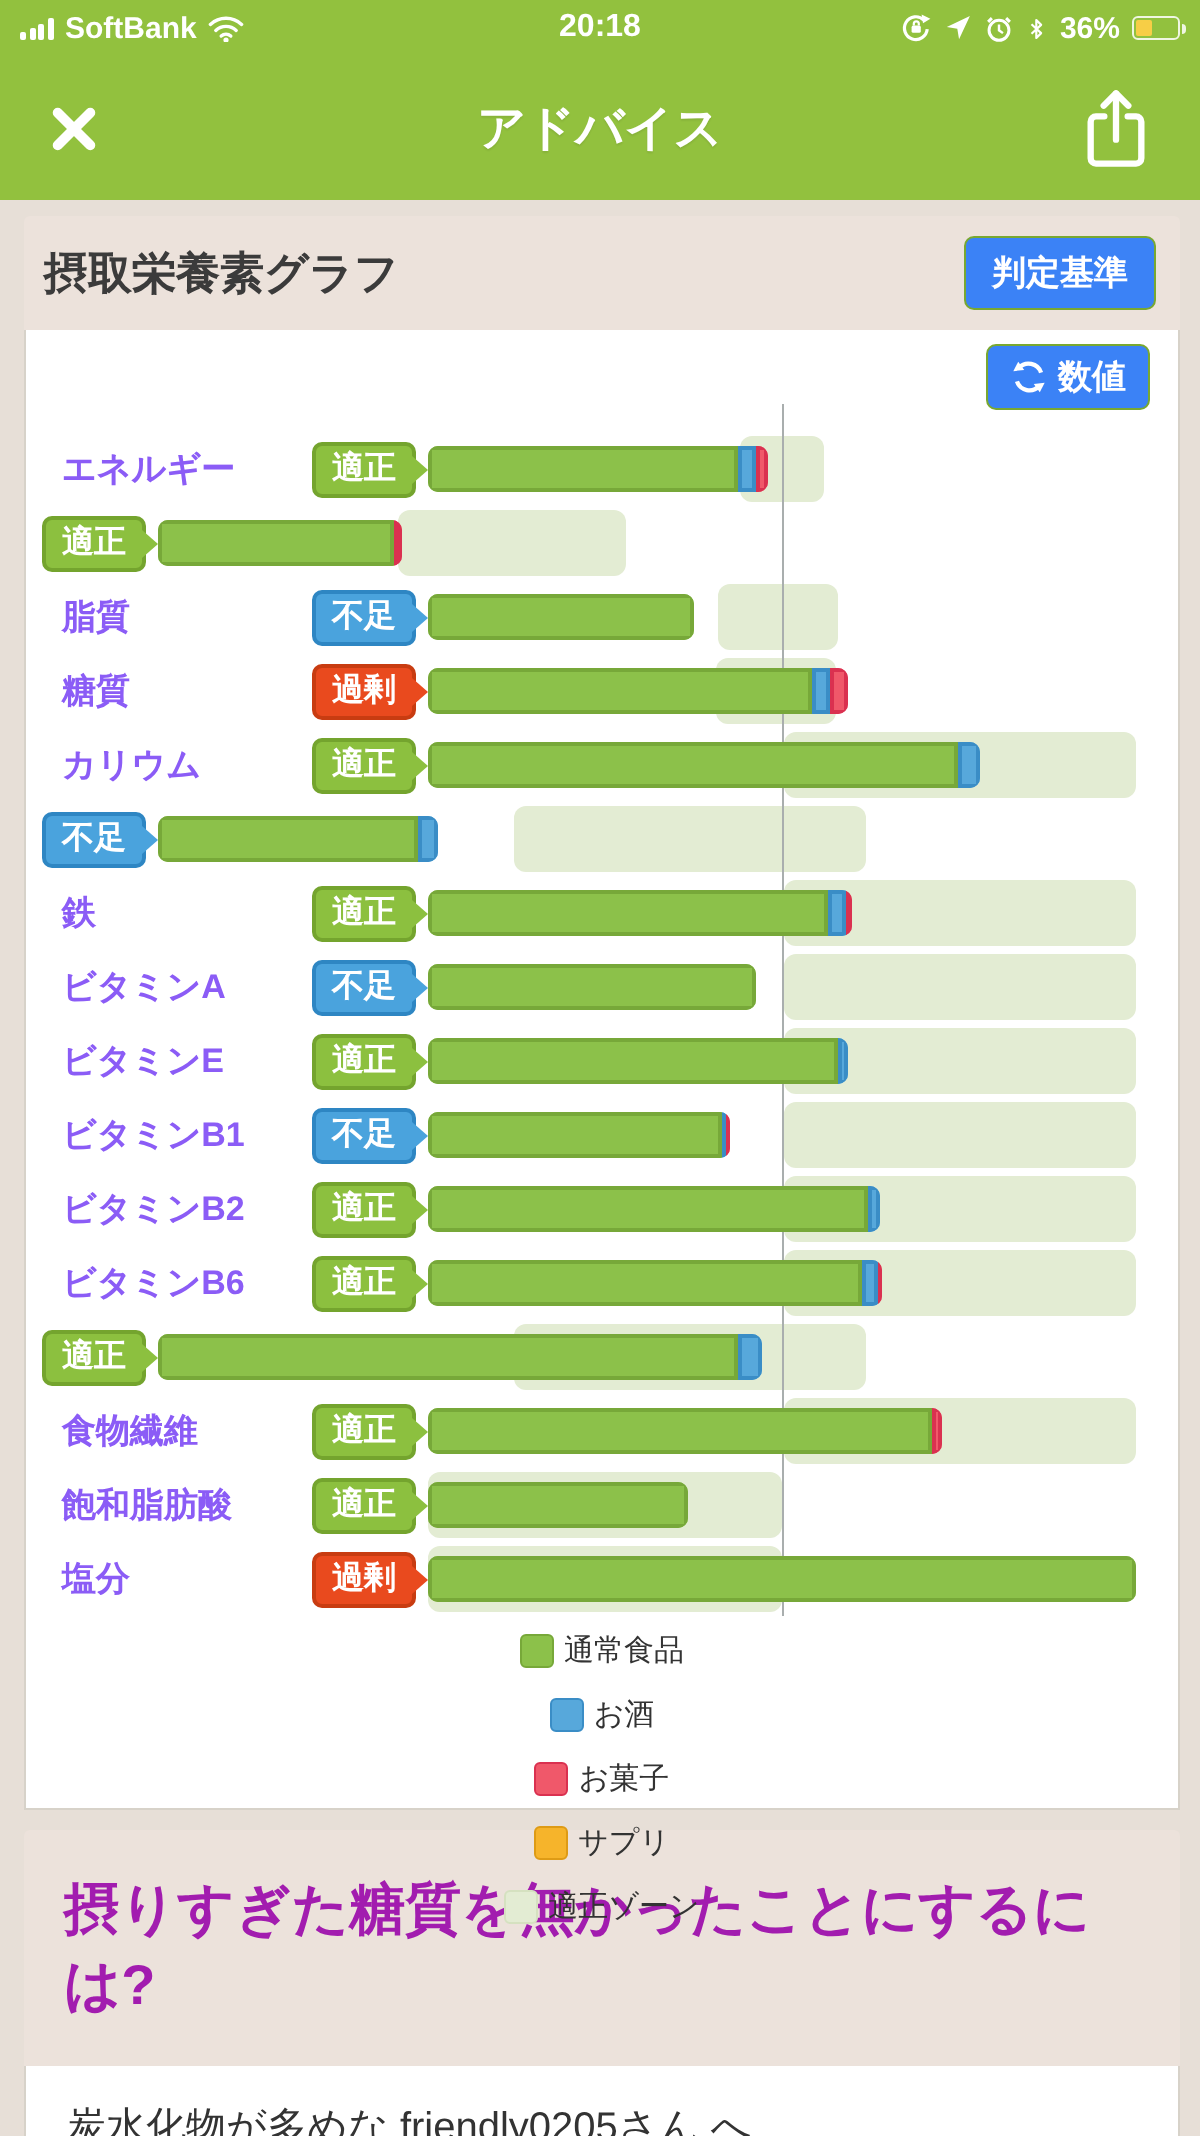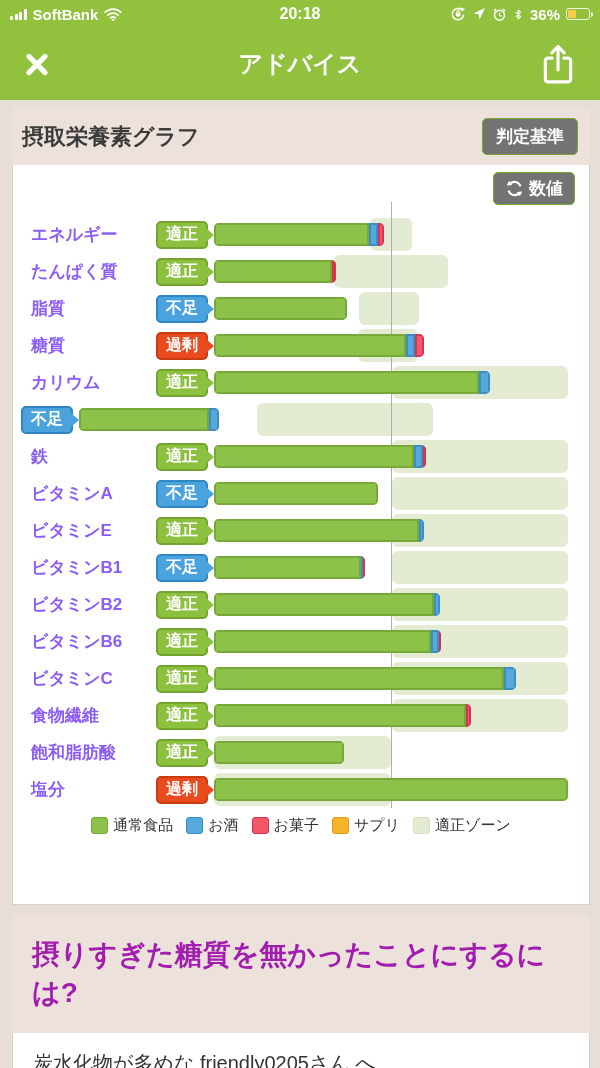--- a/index.html
+++ b/index.html
@@ -35,21 +35,21 @@
   .close-x i:first-child{transform:rotate(45deg);}
   .close-x i:last-child{transform:rotate(-45deg);}
   .nav-title{position:absolute;left:0;right:0;text-align:center;color:#fff;
     font-size:24px;font-weight:bold;text-shadow:0 1px 1px rgba(0,0,0,.08);}
   .share-btn{margin-left:auto;z-index:1;cursor:pointer;display:flex;}
   
   .card-wrap{margin:8px 10px 0 12px;}
   .sec-head{background:#ece2db;height:57px;display:flex;align-items:center;
     justify-content:space-between;padding:0 12px 0 10px;border-radius:3px 3px 0 0;}
   .sec-title{font-size:22px;font-weight:bold;color:#3b3b3b;}
-  .green-btn{background:#737373;border:1px solid #79a830;color:#fff;font-weight:bold;
+  .green-btn{background:#3b82f6;border:1px solid #79a830;color:#fff;font-weight:bold;
     border-radius:5px;cursor:pointer;font-family:Liberation Mono, monospace;}
   .criteria-btn{font-size:17px;padding:6px 13px;}
   
   .chart-card{background:#fff;border:1px solid #d7d2c9;border-top:none;
     box-sizing:border-box;height:740px;position:relative;padding-top:7px;}
   .numeric-btn{float:right;margin:0 14px 0 0;display:flex;align-items:center;gap:5px;
     font-size:17px;padding:4px 11px;}
   .ref-label{position:absolute;left:349px;top:60px;font-size:16px;font-weight:bold;color:#333;}
   .chart-body{position:relative;margin-top:44px;clear:both;}
   .vline{position:absolute;left:378px;top:-14px;width:1px;height:606px;background:#a9aeae;z-index:1;}
@@ -61,21 +61,21 @@
     background:var(--bc);border:2px solid var(--bd);box-sizing:content-box;}
   .badge:after{content:"";position:absolute;right:-8px;top:50%;transform:translateY(-50%);
     border-top:7px solid transparent;border-bottom:7px solid transparent;
     border-left:8px solid var(--bc);}
   .track{flex:0 0 360px;position:relative;height:37px;}
   .zone{position:absolute;top:2px;height:33px;background:#e3ecd3;border-radius:6px;z-index:0;}
   .bar{position:absolute;left:0;top:7px;height:23px;display:flex;border-radius:5px;
     overflow:hidden;z-index:2;}
   .seg{height:100%;}
   
-  .legend{display:flex;justify-content:center;align-items:center;gap:13px;margin-top:8px;}
+  .legend{display:flex;justify-content:center;align-items:center;gap:13px;margin-top:8px;flex-direction:column;}
   .lg-item{display:flex;align-items:center;gap:5px;font-size:15px;color:#333;}
   .lg-sq{width:17px;height:17px;border-radius:3px;box-sizing:border-box;}
   
   .advice{margin:10px 10px 0 12px;}
   .advice-head{background:#ece2db;padding:21px 20px;font-size:28px;font-weight:bold;
     color:#a21caf;border-radius:3px 3px 0 0;}
   .advice-body{background:#fff;border:1px solid #d7d2c9;border-top:none;
     padding:17px 20px;font-size:20px;color:#333;height:60px;box-sizing:content-box;}
 </style>
 </head>
@@ -186,21 +186,20 @@
             <div class="track">
               <div class="zone" style="left: 156px; width: 42px;"></div>
               <div class="bar">
                 <div class="seg" style="width: 155px; background: rgb(140, 193, 74); box-shadow: rgb(119, 168, 57) 0px 0px 0px 2px inset;"></div>
                 <div class="seg" style="width: 9px; background: rgb(87, 168, 219); box-shadow: rgb(58, 141, 198) 0px 0px 0px 2px inset;"></div>
                 <div class="seg" style="width: 6px; background: rgb(240, 88, 106); box-shadow: rgb(218, 49, 80) 0px 0px 0px 2px inset;"></div>
               </div>
             </div>
           </div>
           <div class="crow">
-            <div class="clabel">たんぱく質</div>
             <div class="badge-cell">
               <div class="badge" style="--bc: #8cc03f; --bd: #74a42e;">適正</div>
             </div>
             <div class="track">
               <div class="zone" style="left: 120px; width: 114px;"></div>
               <div class="bar">
                 <div class="seg" style="width: 118px; background: rgb(140, 193, 74); box-shadow: rgb(119, 168, 57) 0px 0px 0px 2px inset;"></div>
                 <div class="seg" style="width: 4px; background: rgb(240, 88, 106); box-shadow: rgb(218, 49, 80) 0px 0px 0px 2px inset;"></div>
               </div>
             </div>
@@ -330,21 +329,20 @@
             <div class="track">
               <div class="zone" style="left: 178px; width: 176px;"></div>
               <div class="bar">
                 <div class="seg" style="width: 217px; background: rgb(140, 193, 74); box-shadow: rgb(119, 168, 57) 0px 0px 0px 2px inset;"></div>
                 <div class="seg" style="width: 8px; background: rgb(87, 168, 219); box-shadow: rgb(58, 141, 198) 0px 0px 0px 2px inset;"></div>
                 <div class="seg" style="width: 2px; background: rgb(240, 88, 106); box-shadow: rgb(218, 49, 80) 0px 0px 0px 2px inset;"></div>
               </div>
             </div>
           </div>
           <div class="crow">
-            <div class="clabel">ビタミンC</div>
             <div class="badge-cell">
               <div class="badge" style="--bc: #8cc03f; --bd: #74a42e;">適正</div>
             </div>
             <div class="track">
               <div class="zone" style="left: 178px; width: 176px;"></div>
               <div class="bar">
                 <div class="seg" style="width: 290px; background: rgb(140, 193, 74); box-shadow: rgb(119, 168, 57) 0px 0px 0px 2px inset;"></div>
                 <div class="seg" style="width: 12px; background: rgb(87, 168, 219); box-shadow: rgb(58, 141, 198) 0px 0px 0px 2px inset;"></div>
               </div>
             </div>

